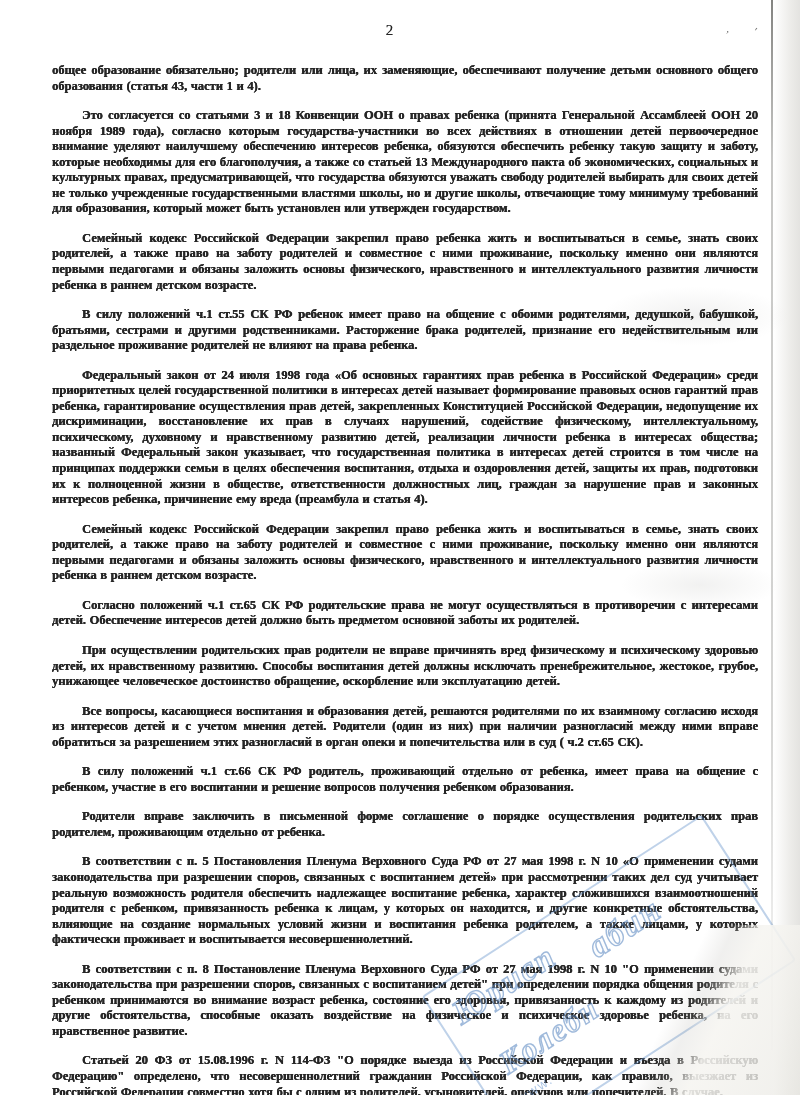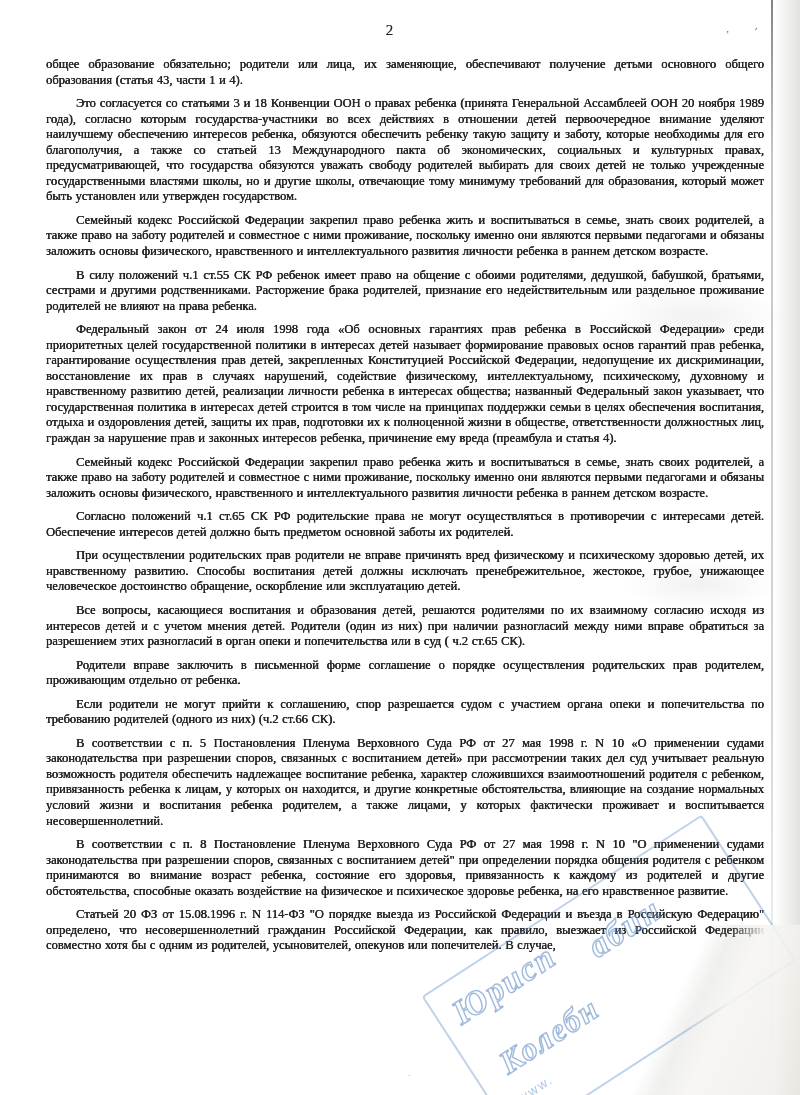--- a/index.html
+++ b/index.html
@@ -35,21 +35,21 @@
     text-align:center;font-size:15px;letter-spacing:1px;
     text-shadow:0 0 0.5px rgba(0,0,0,0.65);
   }
   .content{
     position:absolute;left:38px;top:49px;width:734px;
     font-size:12.5px;line-height:15.55px;
     text-align:justify;
     text-shadow:0.32px 0 0 currentColor, 0 0 0.4px rgba(20,20,20,0.55);
     word-spacing:0.5px;
   }
-  .content p{margin:8px;text-indent:30px;}
+  .content p{margin:14px;text-indent:30px;font-weight:bold;}
   .content p.continuation{text-indent:0;}
   
   .watermark{
     position:absolute;right:-46px;bottom:18px;width:430px;height:230px;
     transform:rotate(-33deg);transform-origin:60% 60%;
     pointer-events:none;
   }
   .stamp-frame{
     position:absolute;left:40px;top:10px;width:330px;height:170px;
     border:2px solid rgba(95,143,201,0.40);
@@ -100,22 +100,22 @@
   <div class="content">
       <p class="continuation">общее образование обязательно; родители или лица, их заменяющие, обеспечивают получение детьми основного общего образования (статья 43, части 1 и 4).</p>
       <p>Это согласуется со статьями 3 и 18 Конвенции ООН о правах ребенка (принята Генеральной Ассамблеей ООН 20 ноября 1989 года), согласно которым государства-участники во всех действиях в отношении детей первоочередное внимание уделяют наилучшему обеспечению интересов ребенка, обязуются обеспечить ребенку такую защиту и заботу, которые необходимы для его благополучия, а также со статьей 13 Международного пакта об экономических, социальных и культурных правах, предусматривающей, что государства обязуются уважать свободу родителей выбирать для своих детей не только учрежденные государственными властями школы, но и другие школы, отвечающие тому минимуму требований для образования, который может быть установлен или утвержден государством.</p>
       <p>Семейный кодекс Российской Федерации закрепил право ребенка жить и воспитываться в семье, знать своих родителей, а также право на заботу родителей и совместное с ними проживание, поскольку именно они являются первыми педагогами и обязаны заложить основы физического, нравственного и интеллектуального развития личности ребенка в раннем детском возрасте.</p>
       <p>В силу положений ч.1 ст.55 СК РФ ребенок имеет право на общение с обоими родителями, дедушкой, бабушкой, братьями, сестрами и другими родственниками. Расторжение брака родителей, признание его недействительным или раздельное проживание родителей не влияют на права ребенка.</p>
       <p>Федеральный закон от 24 июля 1998 года «Об основных гарантиях прав ребенка в Российской Федерации» среди приоритетных целей государственной политики в интересах детей называет формирование правовых основ гарантий прав ребенка, гарантирование осуществления прав детей, закрепленных Конституцией Российской Федерации, недопущение их дискриминации, восстановление их прав в случаях нарушений, содействие физическому, интеллектуальному, психическому, духовному и нравственному развитию детей, реализации личности ребенка в интересах общества; названный Федеральный закон указывает, что государственная политика в интересах детей строится в том числе на принципах поддержки семьи в целях обеспечения воспитания, отдыха и оздоровления детей, защиты их прав, подготовки их к полноценной жизни в обществе, ответственности должностных лиц, граждан за нарушение прав и законных интересов ребенка, причинение ему вреда (преамбула и статья 4).</p>
       <p>Семейный кодекс Российской Федерации закрепил право ребенка жить и воспитываться в семье, знать своих родителей, а также право на заботу родителей и совместное с ними проживание, поскольку именно они являются первыми педагогами и обязаны заложить основы физического, нравственного и интеллектуального развития личности ребенка в раннем детском возрасте.</p>
       <p>Согласно положений ч.1 ст.65 СК РФ родительские права не могут осуществляться в противоречии с интересами детей. Обеспечение интересов детей должно быть предметом основной заботы их родителей.</p>
       <p>При осуществлении родительских прав родители не вправе причинять вред физическому и психическому здоровью детей, их нравственному развитию. Способы воспитания детей должны исключать пренебрежительное, жестокое, грубое, унижающее человеческое достоинство обращение, оскорбление или эксплуатацию детей.</p>
       <p>Все вопросы, касающиеся воспитания и образования детей, решаются родителями по их взаимному согласию исходя из интересов детей и с учетом мнения детей. Родители (один из них) при наличии разногласий между ними вправе обратиться за разрешением этих разногласий в орган опеки и попечительства или в суд ( ч.2 ст.65 СК).</p>
+      <p>В силу положений ч.1 ст.66 СК РФ родитель, проживающий отдельно от ребенка, имеет права на общение с ребенком, участие в его воспитании и решение вопросов получения ребенком образования.</p>
       <p>Родители вправе заключить в письменной форме соглашение о порядке осуществления родительских прав родителем, проживающим отдельно от ребенка.</p>
-      <p>Если родители не могут прийти к соглашению, спор разрешается судом с участием органа опеки и попечительства по требованию родителей (одного из них) (ч.2 ст.66 СК).</p>
       <p>В соответствии с  п. 5 Постановления Пленума Верховного Суда РФ от 27 мая 1998 г. N 10 «О применении судами законодательства при разрешении споров, связанных с воспитанием детей»  при рассмотрении таких дел суд учитывает реальную возможность родителя обеспечить надлежащее воспитание ребенка, характер сложившихся взаимоотношений родителя с ребенком, привязанность ребенка к лицам, у которых он находится, и другие конкретные обстоятельства, влияющие на создание нормальных условий жизни и воспитания ребенка родителем, а также лицами, у которых фактически проживает и воспитывается несовершеннолетний.</p>
       <p>В соответствии с п. 8 Постановление Пленума Верховного Суда РФ от 27 мая 1998 г. N 10 "О применении судами законодательства при разрешении споров, связанных с воспитанием детей" при определении порядка общения родителя с ребенком принимаются во внимание возраст ребенка, состояние его здоровья, привязанность к каждому из родителей и другие обстоятельства, способные оказать воздействие на физическое и психическое здоровье ребенка, на его нравственное развитие.</p>
       <p>Статьей 20 ФЗ от 15.08.1996 г. N 114-ФЗ "О порядке выезда из Российской Федерации и въезда в Российскую Федерацию" определено, что несовершеннолетний гражданин Российской Федерации, как правило, выезжает из Российской Федерации совместно хотя бы с одним из родителей, усыновителей, опекунов или попечителей. В случае,</p>
     </div>
 
   <div class="watermark">
     <div class="stamp-frame"></div>
     <span class="wm-word wm-1">Юрисп</span>
     <span class="wm-word wm-2">абин</span>
     <span class="wm-word wm-3">Колебн</span>

